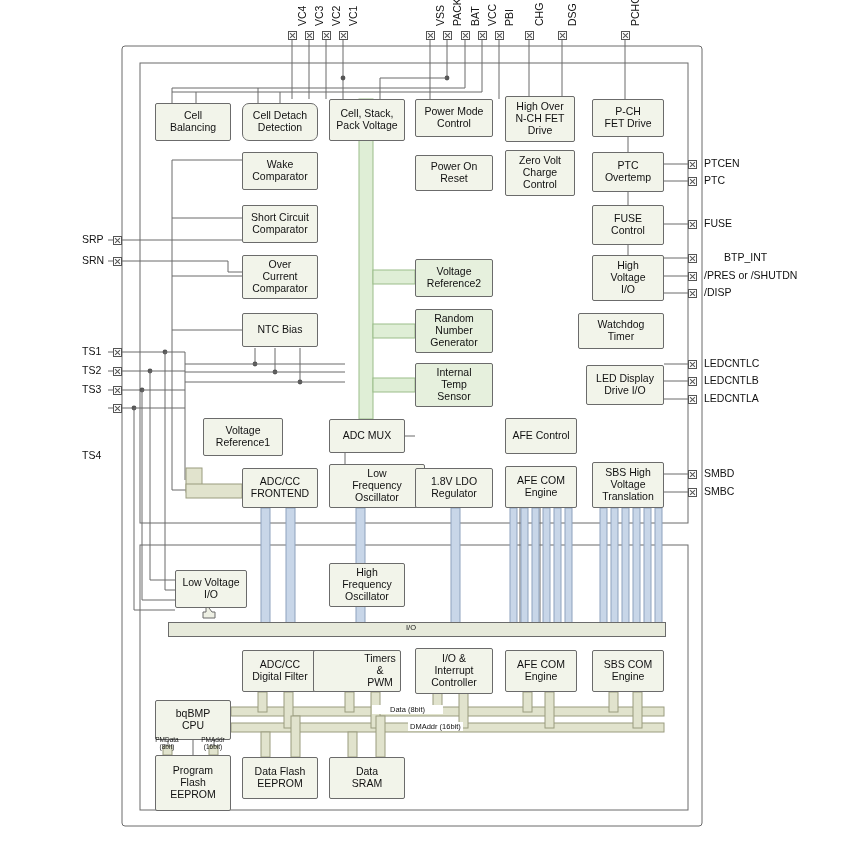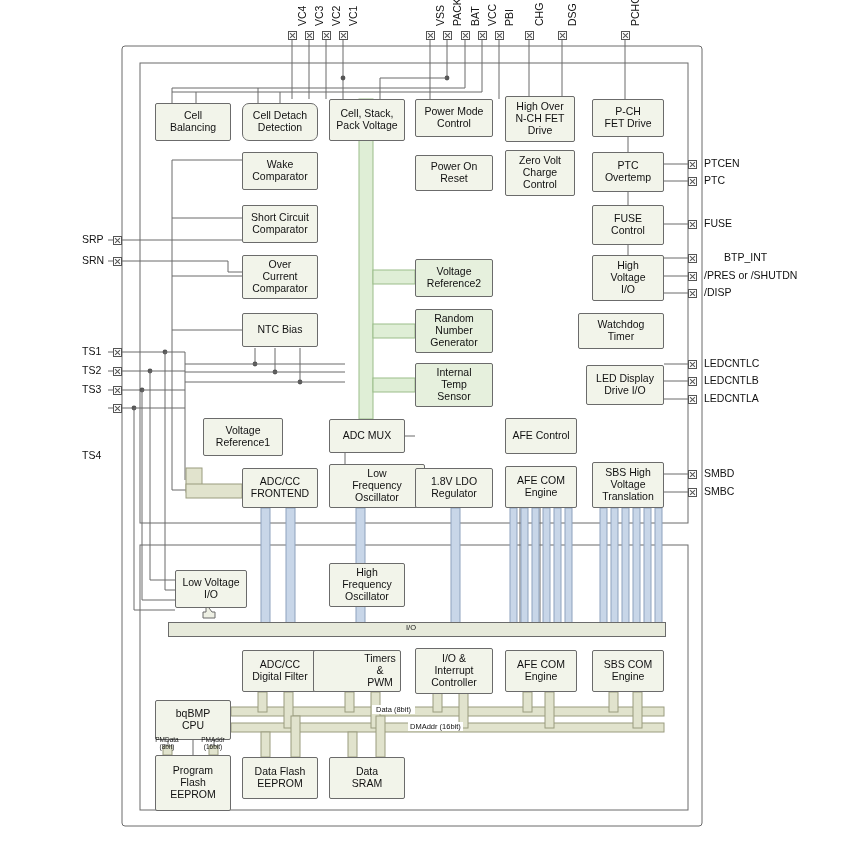--- a/index.html
+++ b/index.html
@@ -361,20 +361,20 @@
 Flash
 EEPROM</div>
       <div class="blk" style="left: 242px; top: 757px; width: 76px; height: 42px; white-space: pre-line;">Data Flash
 EEPROM</div>
       <div class="blk" style="left: 329px; top: 757px; width: 76px; height: 42px; white-space: pre-line;">Data
 SRAM</div>
     </div>
 
   <div class="iobar" style="left:168px;top:622px;width:496px;height:13px;"></div>
   <div class="buslbl" style="left:403px;top:623px;background:#e7eadb;padding:0 3px;">I/O</div>
-  <div class="buslbl" style="left:372px;top:705px;background:#ffffff;padding:0 4px;">Data (8bit)</div>
+  <div class="buslbl" style="left:372px;top:705px;background:#ffffff;padding:0 18px;">Data (8bit)</div>
   <div class="buslbl" style="left:408px;top:722px;background:#ffffff;padding:0 2px;">DMAddr (16bit)</div>
   <div class="smalllbl" style="left:146px;top:736px;width:42px;white-space:pre-line;">PMData
 (8bit)</div>
   <div class="smalllbl" style="left:192px;top:736px;width:42px;white-space:pre-line;">PMAddr
 (16bit)</div>
 
 </div>
 
 </body></html>

